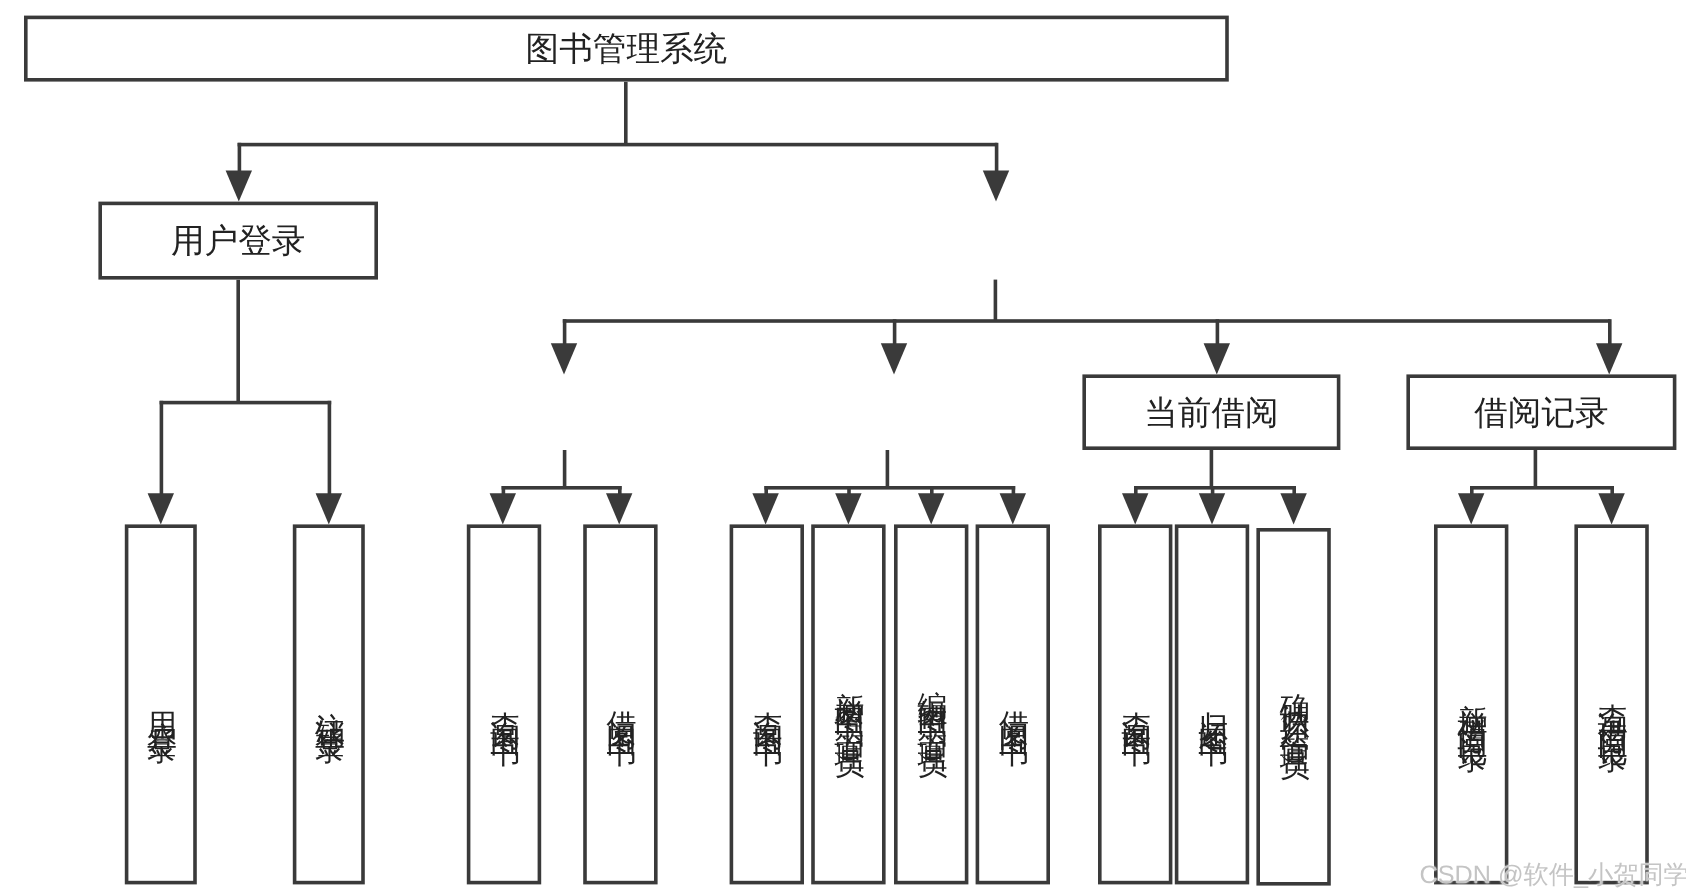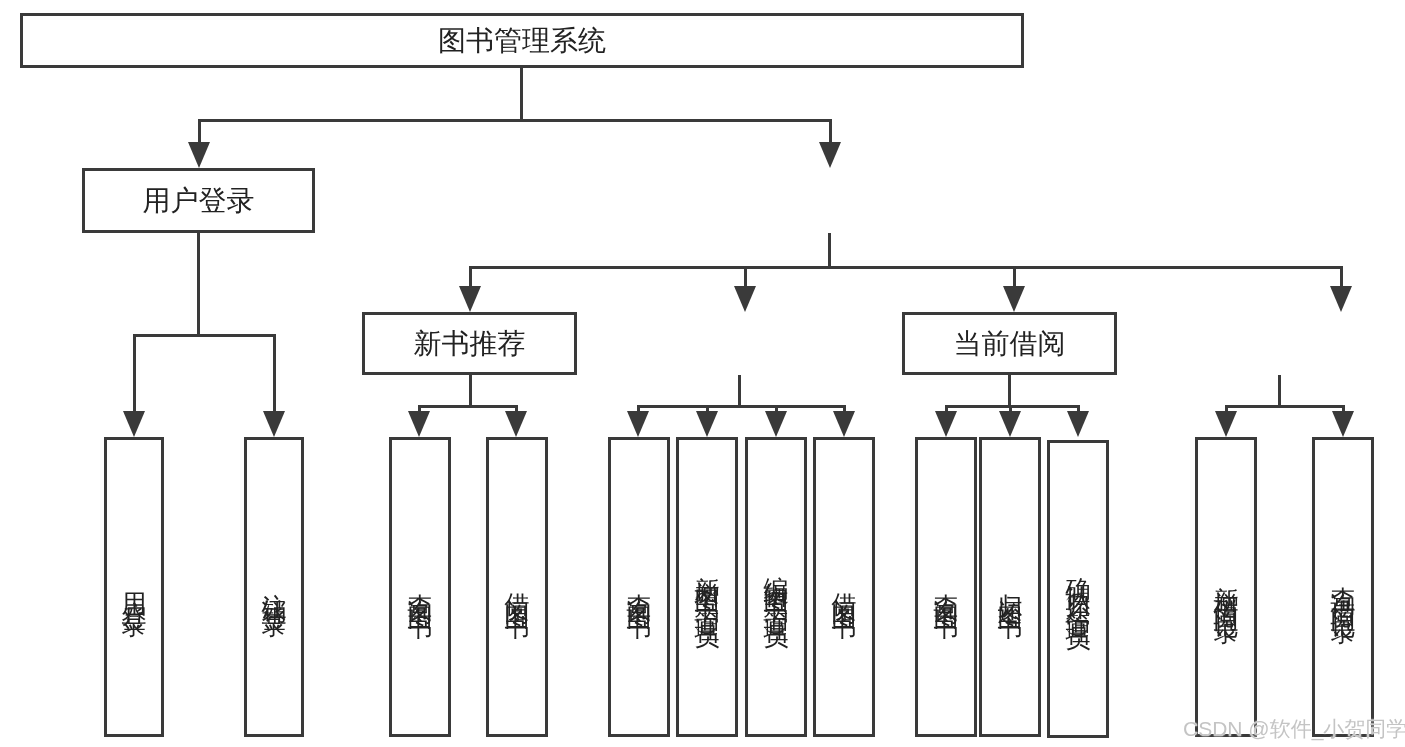--- a/index.html
+++ b/index.html
@@ -99,25 +99,25 @@
     <div class="vline" style="left:469px;top:266px;height:24px"></div>
     <div class="vline" style="left:744px;top:266px;height:24px"></div>
     <div class="vline" style="left:1013px;top:266px;height:24px"></div>
     <div class="vline" style="left:1340px;top:266px;height:24px"></div>
     <div class="arrow" style="left:459px;top:286px"></div>
     <div class="arrow" style="left:734px;top:286px"></div>
     <div class="arrow" style="left:1003px;top:286px"></div>
     <div class="arrow" style="left:1330px;top:286px"></div>
   </div>
 
-  <div class="box" style="left:362px;top:312px;width:215px;height:63px">
-    <span>新书推荐</span>
-  </div>
   <div class="box" style="left:902px;top:312px;width:215px;height:63px">
     <span>当前借阅</span>
+  </div>
+  <div class="box" style="left:1172px;top:312px;width:225px;height:63px">
+    <span>借阅记录</span>
   </div>
 
   <div>
     <div class="vline" style="left:469px;top:375px;height:31px"></div>
     <div class="hline" style="left:418px;top:405px;width:100px"></div>
     <div class="vline" style="left:418px;top:405px;height:10px"></div>
     <div class="vline" style="left:515px;top:405px;height:10px"></div>
     <div class="arrow" style="left:408px;top:411px"></div>
     <div class="arrow" style="left:505px;top:411px"></div>
   </div>

